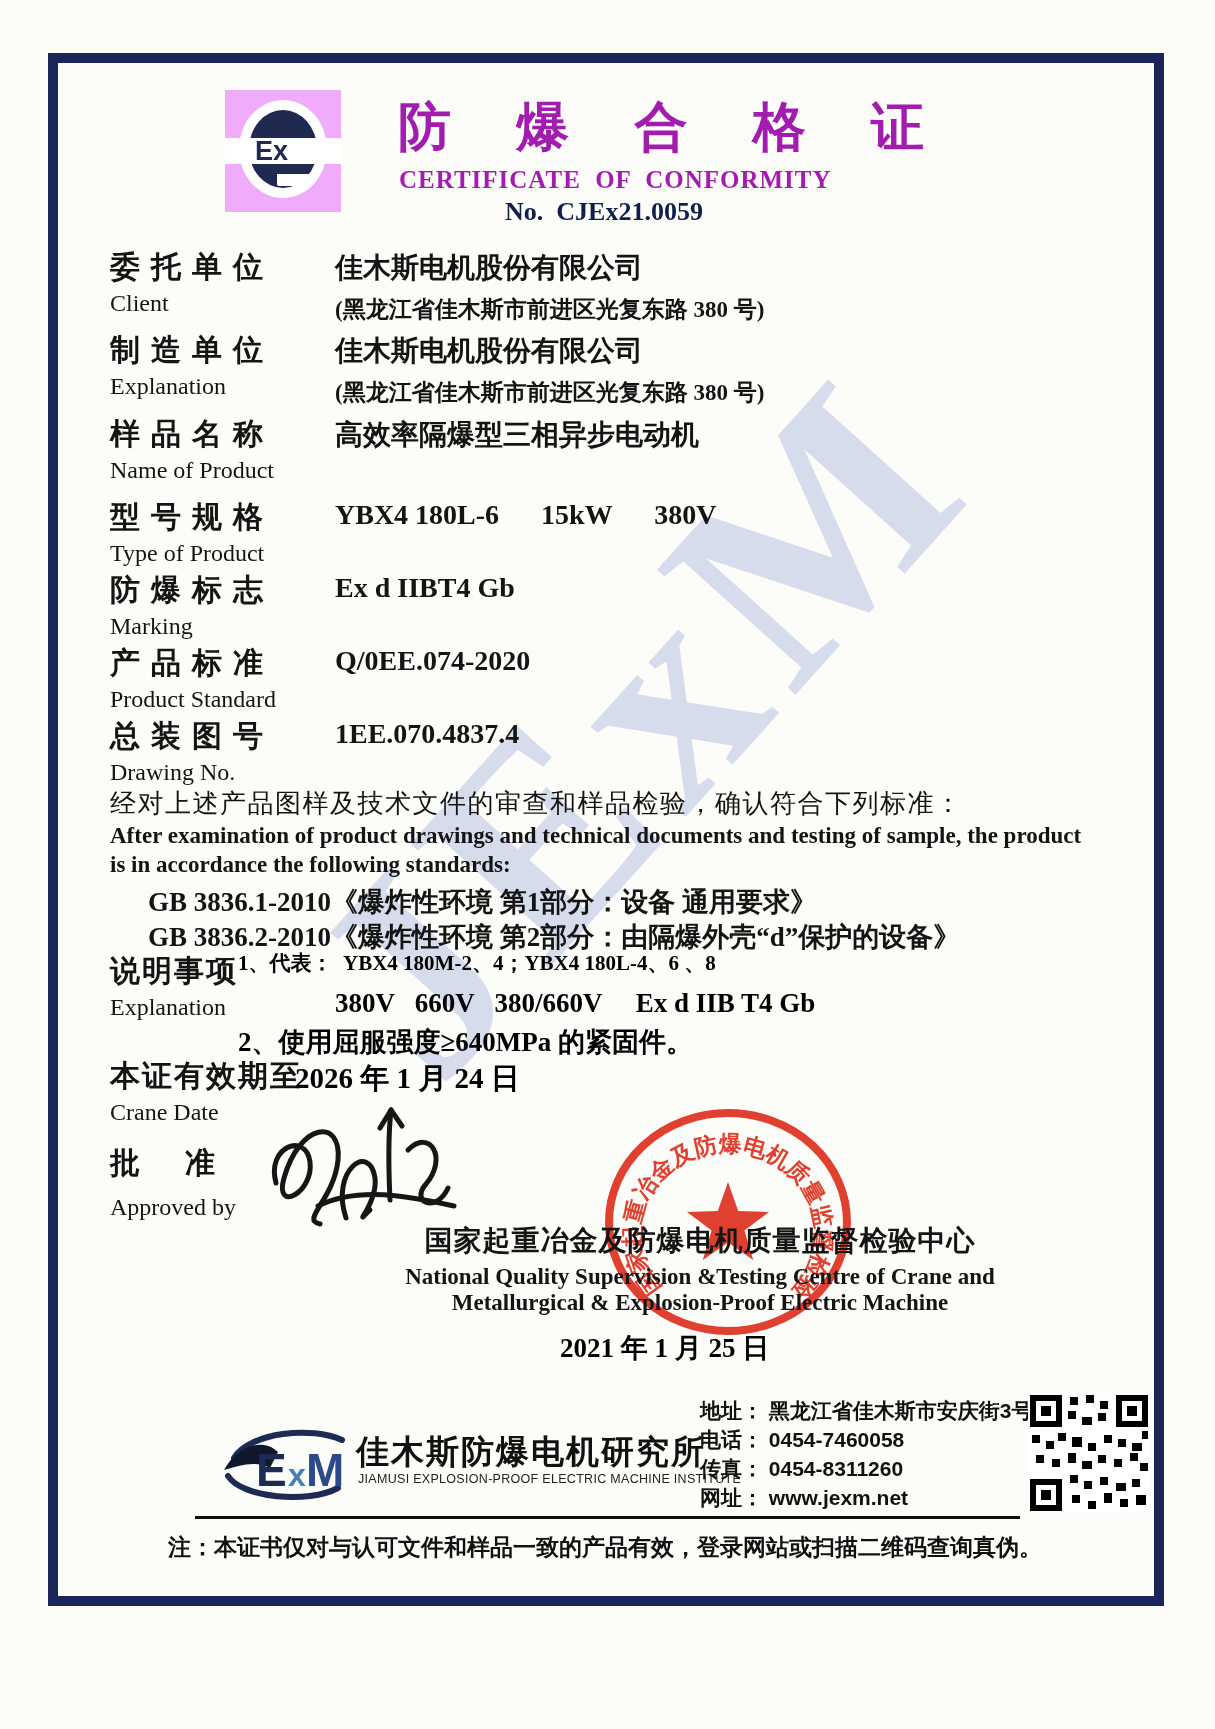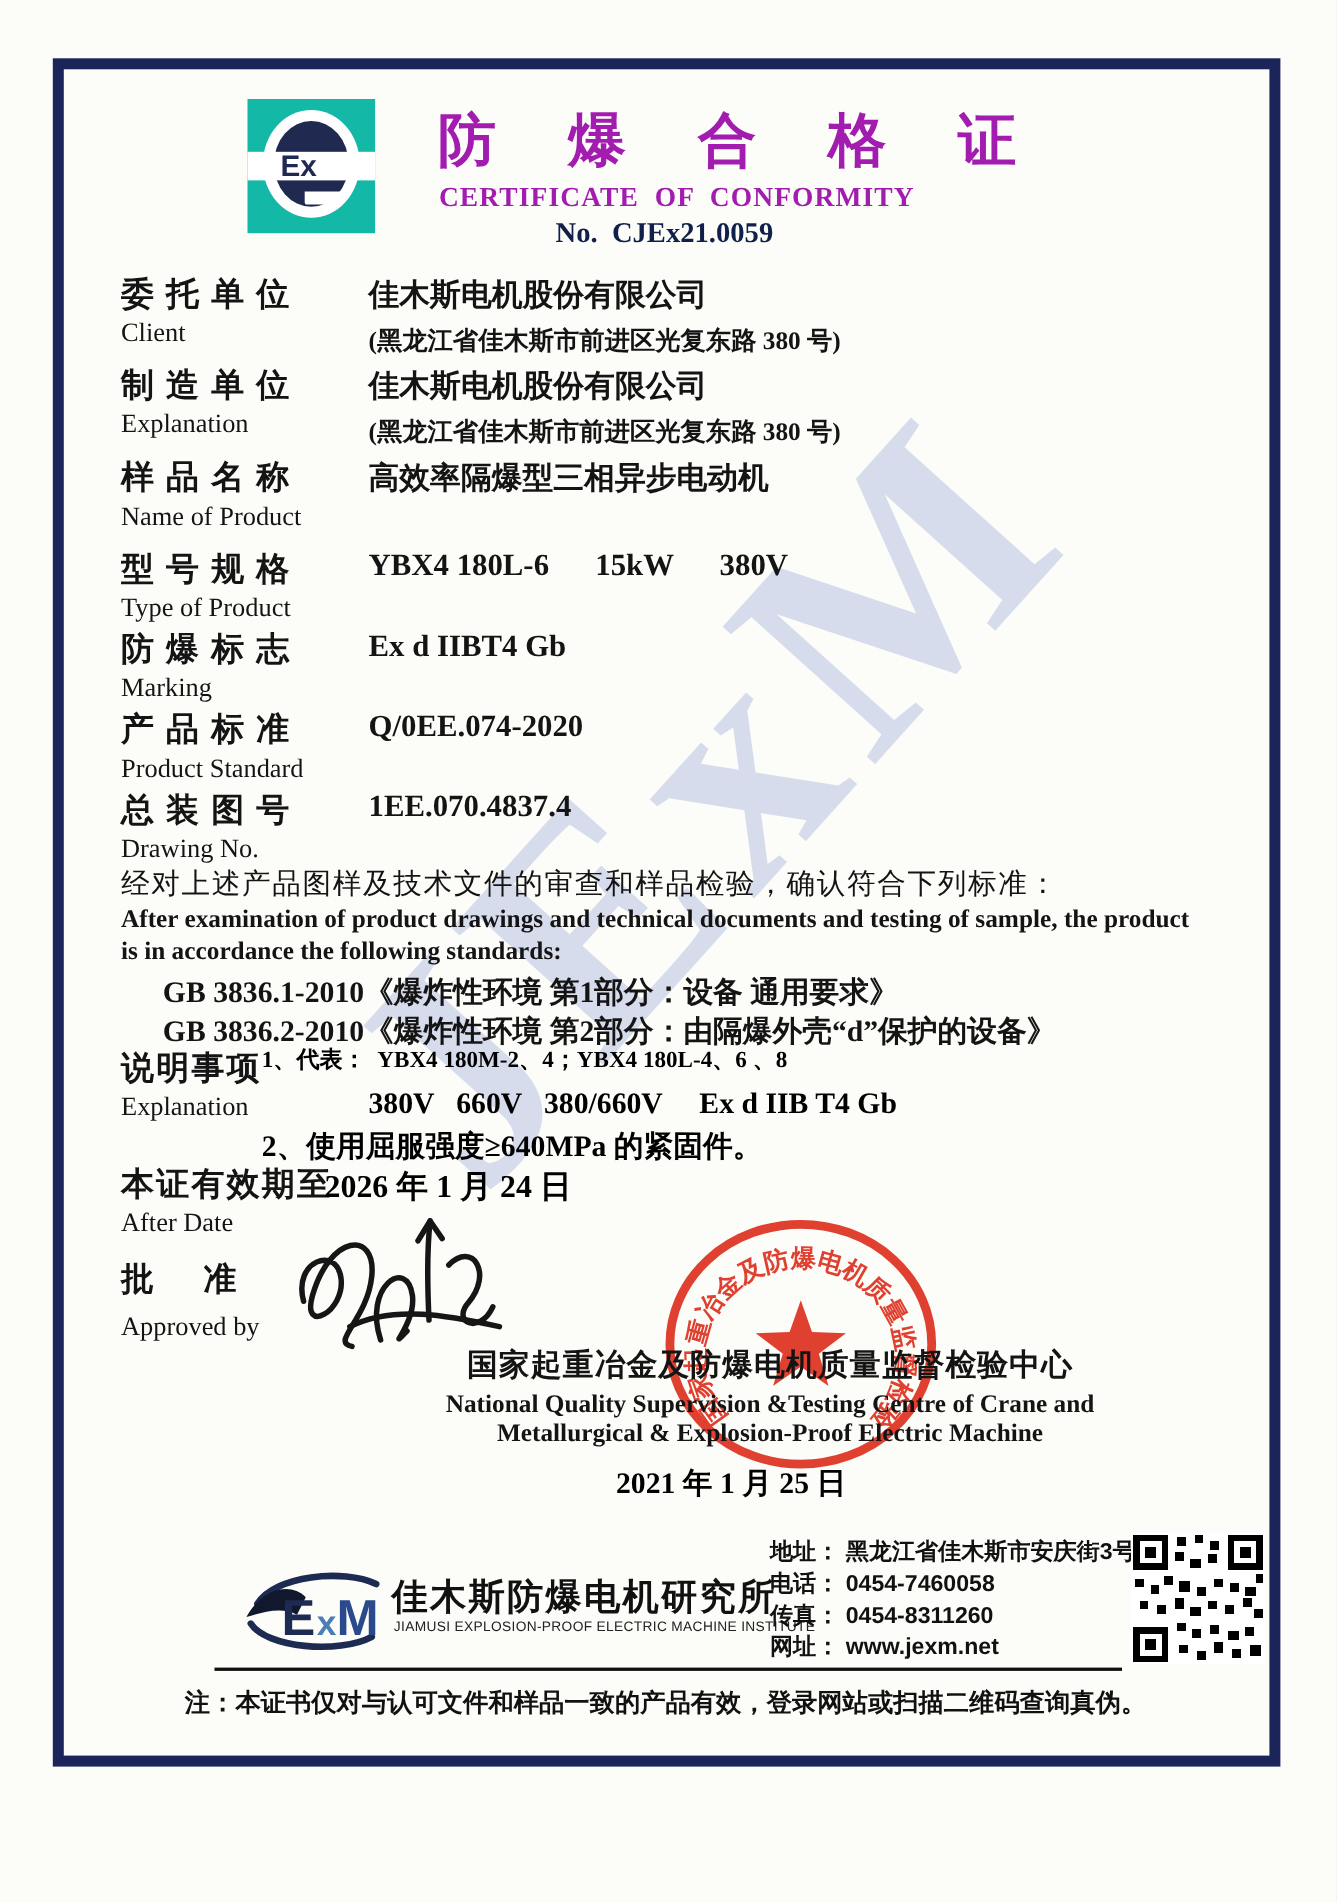--- a/index.html
+++ b/index.html
@@ -4,21 +4,21 @@
 <style>
   * { margin:0; padding:0; box-sizing:border-box; }
   body { background:#e8e8e4; font-family:"Liberation Serif","DejaVu Serif",serif; }
   .page { position:relative; width:1215px; height:1729px; background:#fcfcf9; overflow:hidden; margin:0 auto; }
   .frame { position:absolute; left:48px; top:53px; width:1116px; height:1553px; border:10px solid #1c2559; }
   .abs { position:absolute; }
   .navy { color:#a21caf; }
   .pre { white-space:pre; }
 
   
-  .ex-logo { left:225px; top:90px; width:116px; height:122px; background:#14b8a6; }
+  .ex-logo { left:225px; top:90px; width:116px; height:122px; background:#f0abfc; }
   .ex-ring { position:absolute; left:14px; top:10px; width:88px; height:98px; background:#fff; border-radius:50%; }
   .ex-inner { position:absolute; left:10px; top:10px; width:68px; height:78px; background:#20294f; border-radius:50%; }
   .ex-stripe { position:absolute; left:0; top:48px; width:116px; height:26px; background:#fff; }
   .ex-hook { position:absolute; left:52px; top:84px; width:34px; height:12px; background:#fff; border-radius:0 0 12px 2px; }
   .ex-text { position:absolute; left:30px; top:46px; font-family:"Liberation Sans",sans-serif; font-weight:bold; font-size:27px; color:#20294f; }
   .title-cn { left:398px; top:92px; font-size:53px; font-weight:bold; letter-spacing:7px; word-spacing:38px; }
   .title-en { left:399px; top:166px; font-size:25px; font-weight:bold; letter-spacing:1px; word-spacing:7px; }
   .cert-no { left:505px; top:197px; font-size:26px; font-weight:bold; color:#10204a; }
 
   
@@ -147,21 +147,21 @@
   <div class="flabel abs" style="top:951px">
     <div class="cn" style="letter-spacing:2px">说明事项</div>
     <div class="en">Explanation</div>
   </div>
   <div class="exp-l1 abs pre">1、代表：  YBX4 180M-2、4；YBX4 180L-4、6 、8</div>
   <div class="exp-l2 abs pre">380V   660V   380/660V     Ex d IIB T4 Gb</div>
   <div class="exp-l3 abs pre">2、使用屈服强度≥640MPa 的紧固件。</div>
 
   <div class="flabel abs" style="top:1056px">
     <div class="cn" style="letter-spacing:2px">本证有效期至</div>
-    <div class="en">After Date</div>
+    <div class="en">Crane Date</div>
   </div>
   <div class="valid-val abs pre">2026 年 1 月 24 日</div>
 
   <div class="flabel abs" style="top:1143px">
     <div class="cn pre" style="letter-spacing:0">批      准</div>
     <div class="en" style="margin-top:10px">Approved by</div>
   </div>
 
   <svg class="sig abs" viewBox="0 0 230 155">
     <g fill="none" stroke="#161616" stroke-width="5" stroke-linecap="round">

